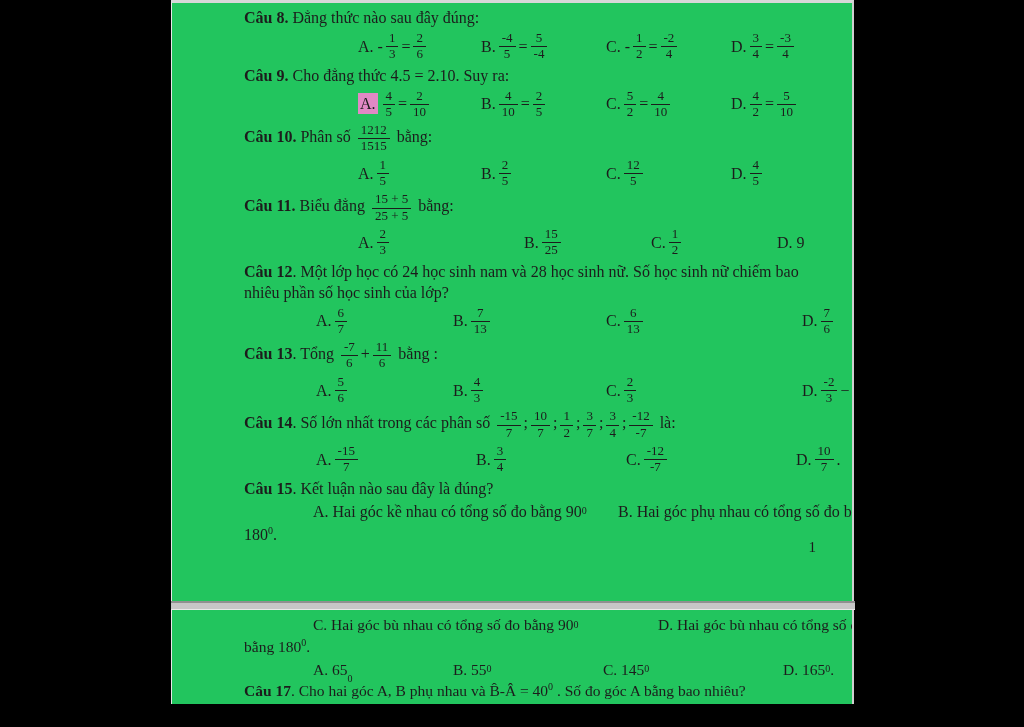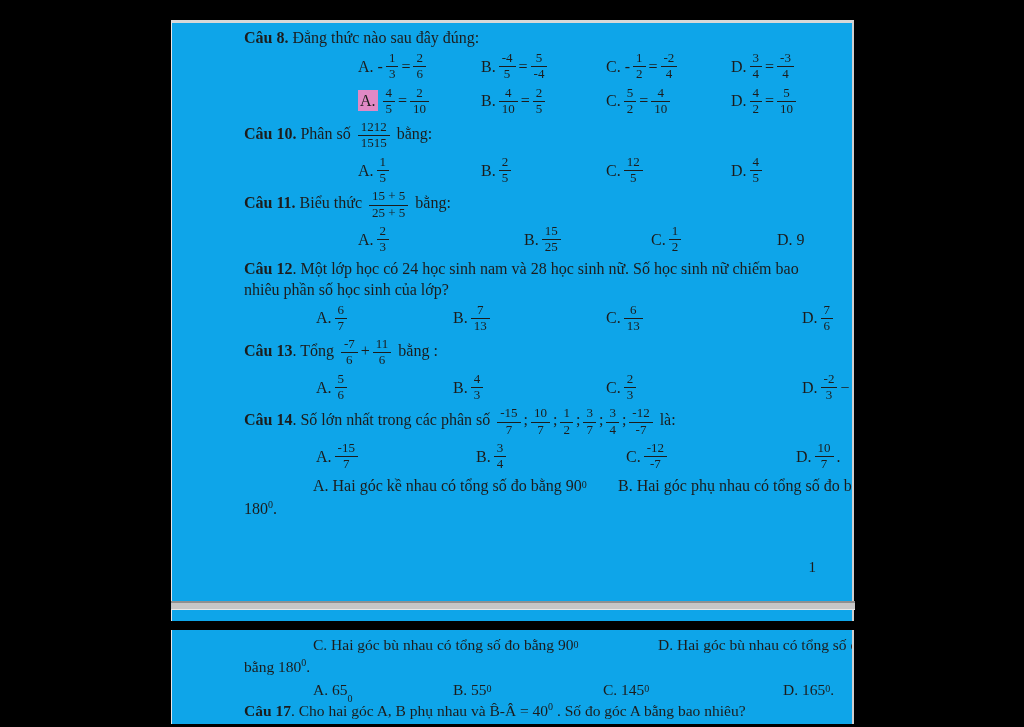--- a/index.html
+++ b/index.html
@@ -3,23 +3,23 @@
 <meta charset="utf-8">
 <style>
   html,body{margin:0;padding:0;}
   body{
     width:1024px;height:727px;position:relative;overflow:hidden;
     background:#000;
     font-family:"Liberation Serif","DejaVu Serif",serif;
     color:#1c1c1c;
   }
   .paper{
-    position:absolute;left:171px;width:683px;background:#0ea5e9;
+    position:absolute;left:171px;width:683px;background:#22c55e;
     border-right:2px solid #cfcfcf;border-left:1px solid #e8e8e8;
-    box-sizing:border-box;overflow:hidden;margin-top:20px;
+    box-sizing:border-box;overflow:hidden;
   }
   .paper.p1{top:0;height:601px;border-top:3px solid #d8d8d8;}
   .separator{
     position:absolute;left:171px;top:601px;width:684px;height:9px;
     background:#c6c6c6;border-top:2px solid #8f8f8f;border-bottom:1px solid #e9e9e9;
     box-sizing:border-box;
   }
   .paper.p2{top:610px;height:94px;}
   .content{padding:4px 26px 0 72px;font-size:16px;line-height:21px;}
   .p2 .content{padding-top:3px;font-size:15.5px;line-height:19.5px;}
@@ -87,20 +87,21 @@
             <span class="fn">3</span>
             <span class="fd">4</span>
           </span>
           <span> = </span>
           <span class="frac">
             <span class="fn">-3</span>
             <span class="fd">4</span>
           </span>
         </span>
       </div>
+      <div class="line"><span class="bseg">Câu 9.</span><span> Cho đẳng thức 4.5 = 2.10. Suy ra:</span></div>
       <div class="opts" style="padding-left: 114px;">
         <span class="cell" style="width: 123px;">
           <span class="hl">A.</span>
           <span class="frac">
             <span class="fn">4</span>
             <span class="fd">5</span>
           </span>
           <span> = </span>
           <span class="frac">
             <span class="fn">2</span>
@@ -168,21 +169,21 @@
           </span>
         </span>
         <span class="cell">
           <span>D. </span>
           <span class="frac">
             <span class="fn">4</span>
             <span class="fd">5</span>
           </span>
         </span>
       </div>
-      <div class="line"><span class="bseg">Câu 11.</span><span> Biểu thức </span><span class="frac"><span class="fn">15 + 5</span><span class="fd">25 + 5</span></span><span> bằng:</span></div>
+      <div class="line"><span class="bseg">Câu 11.</span><span> Biểu đẳng </span><span class="frac"><span class="fn">15 + 5</span><span class="fd">25 + 5</span></span><span> bằng:</span></div>
       <div class="opts" style="padding-left: 114px;">
         <span class="cell" style="width: 166px;">
           <span>A.  </span>
           <span class="frac">
             <span class="fn">2</span>
             <span class="fd">3</span>
           </span>
         </span>
         <span class="cell" style="width: 127px;">
           <span>B.</span>
@@ -291,20 +292,21 @@
         </span>
         <span class="cell">
           <span>D. </span>
           <span class="frac">
             <span class="fn">10</span>
             <span class="fd">7</span>
           </span>
           <span>.</span>
         </span>
       </div>
+      <div class="line"><span class="bseg">Câu 15</span><span>. Kết luận nào sau đây là đúng?</span></div>
       <div class="opts" style="padding-left: 69px;">
         <span class="cell" style="width: 305px;">
           <span>A. Hai góc kề nhau có tổng số đo bằng 90</span>
           <sup class="deg">0</sup>
         </span>
         <span class="cell">
           <span>B. Hai góc phụ nhau có tổng số đo bằng</span>
         </span>
       </div>
       <div class="line"><span>180</span><sup class="deg">0</sup><span>.</span></div>

